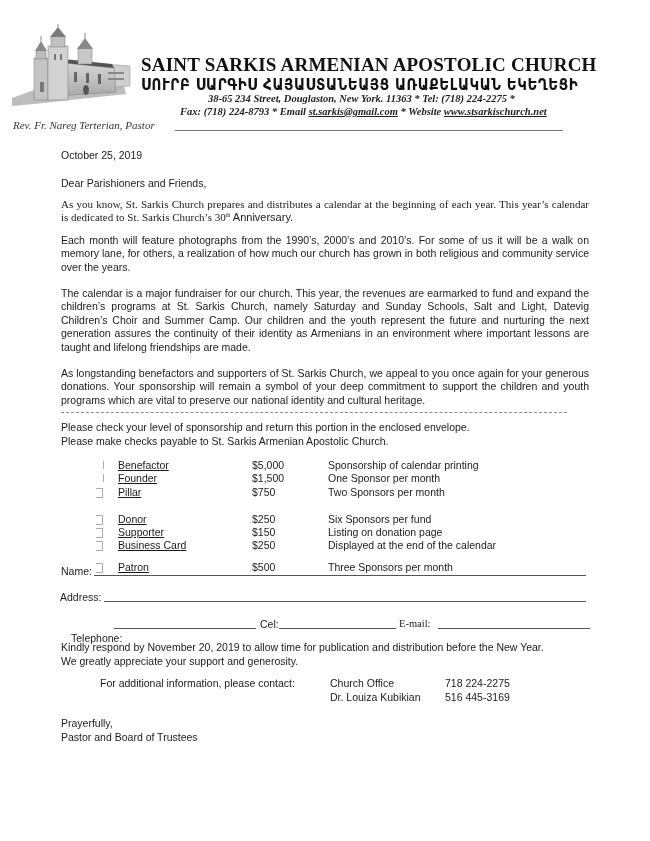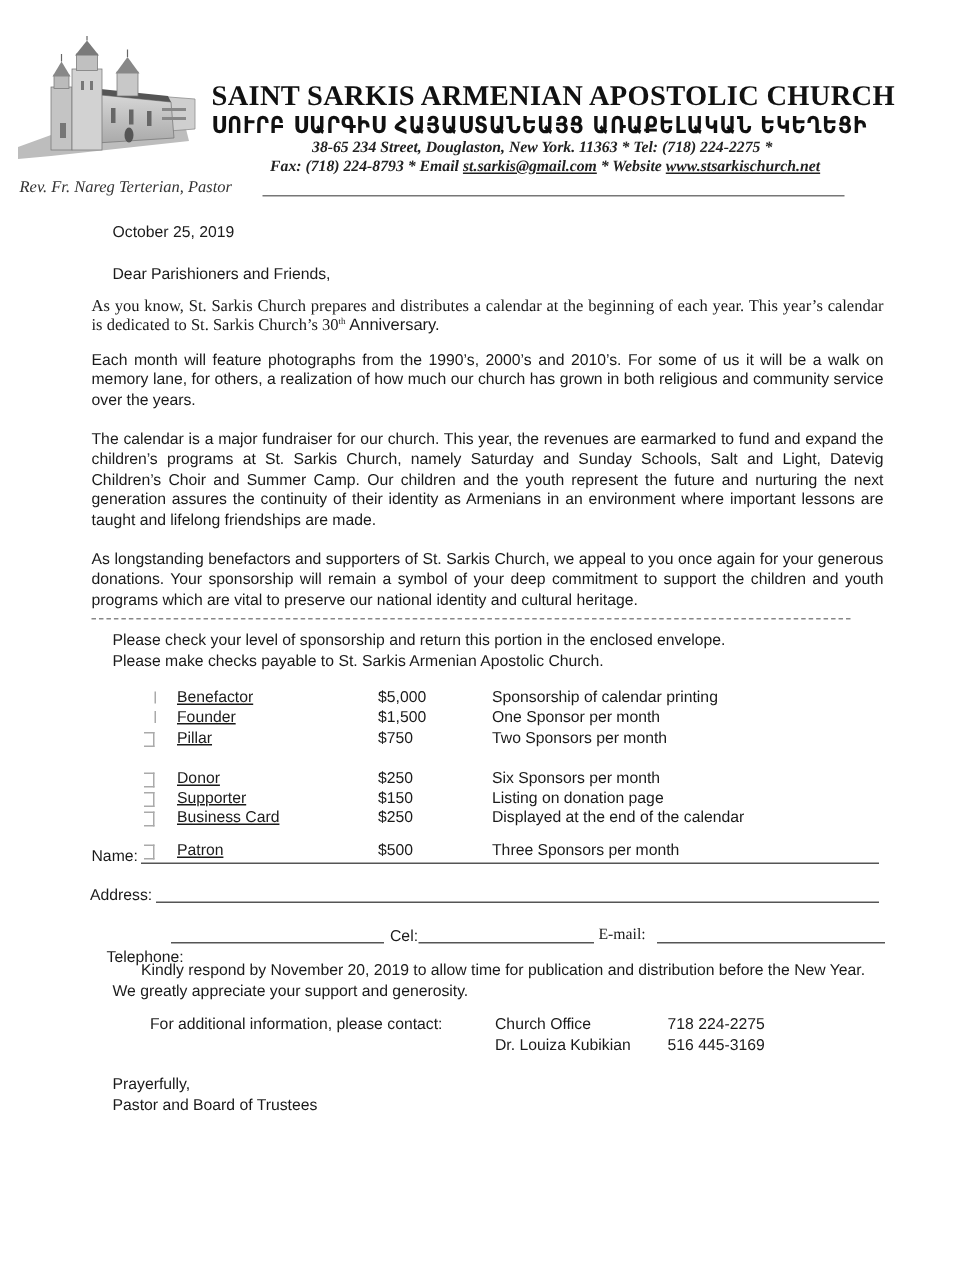--- a/index.html
+++ b/index.html
@@ -13,21 +13,21 @@
   .title-en { left: 141px; top: 54px; font-family: "Liberation Serif", serif; font-weight: bold; font-size: 19px; letter-spacing: 0.2px; color: #111; white-space: nowrap; }
   .title-hy { left: 141px; top: 75px; font-family: "DejaVu Sans", sans-serif; font-weight: bold; font-size: 13.5px; letter-spacing: 0.6px; color: #111; white-space: nowrap; transform: scaleY(1.15); transform-origin: left top; }
   .addr1 { left: 208px; top: 93px; font-family: "Liberation Serif", serif; font-style: italic; font-weight: bold; font-size: 10.5px; white-space: nowrap; color: #222; }
   .addr2 { left: 180px; top: 106px; font-family: "Liberation Serif", serif; font-style: italic; font-weight: bold; font-size: 10.5px; white-space: nowrap; color: #222; }
   .addr2 a { color: #222; text-decoration: underline; }
   .pastor { left: 13px; top: 119px; font-family: "Liberation Serif", serif; font-style: italic; font-size: 11px; color: #333; white-space: nowrap; }
   .pastor-line { left: 175px; top: 130px; width: 388px; height: 0; border-top: 1px solid #777; }
 
   
   .p { left: 61px; width: 528px; font-size: 10.5px; line-height: 13.4px; text-align: justify; color: #1a1a1a; }
-  .line { left: 75px; font-size: 10.5px; white-space: nowrap; color: #1a1a1a; }
+  .line { left: 61px; font-size: 10.5px; white-space: nowrap; color: #1a1a1a; }
   sup { font-size: 6px; vertical-align: 4px; line-height: 0; }
 
   .dash { left: 61px; top: 412px; width: 506px; height: 0; border-top: 1px dashed #888; }
 
   
   .tier { left: 96px; height: 13.4px; width: 420px; font-size: 10.5px; color: #1a1a1a; }
   .tier .cb { position: absolute; left: 0; top: 2px; width: 6px; height: 8px; border: 1px solid #aaa; border-left: none; }
   .tier .cb.bar { border: none; border-left: 1px solid #aaa; left: 7px; width: 0; }
   .tier .name { position: absolute; left: 22px; text-decoration: underline; white-space: nowrap; cursor: pointer; }
   .tier .amt { position: absolute; left: 156px; white-space: nowrap; }
@@ -132,21 +132,21 @@
 <div class="abs tier sans" style="top:521px;margin-top:40px;">
   <span class="cb"></span>
   <span class="name">Patron</span>
   <span class="amt">$500</span>
   <span class="desc">Three Sponsors per month</span>
 </div>
 <div class="abs tier sans" style="top:512.6px;">
   <span class="cb"></span>
   <span class="name">Donor</span>
   <span class="amt">$250</span>
-  <span class="desc">Six Sponsors per month</span>
+  <span class="desc">Six Sponsors per fund</span>
 </div>
 <div class="abs tier sans" style="top:526px;">
   <span class="cb"></span>
   <span class="name">Supporter</span>
   <span class="amt">$150</span>
   <span class="desc">Listing on donation page</span>
 </div>
 <div class="abs tier sans" style="top:539.4px;">
   <span class="cb"></span>
   <span class="name">Business Card</span>
@@ -160,21 +160,21 @@
 <div class="abs field-label sans" style="left:60px; top:591px;">Address:</div>
 <div class="abs field-line" style="left:104px; top:601px; width:482px;"></div>
 
 <div class="abs field-label sans" style="left:61px; top:632px;margin-left:10px;">Telephone:</div>
 <div class="abs field-line" style="left:114px; top:628px; width:142px;"></div>
 <div class="abs field-label sans" style="left:260px; top:618px;">Cel:</div>
 <div class="abs field-line" style="left:279px; top:628px; width:117px;"></div>
 <div class="abs field-label sans" style="left:399px; top:618px;font-family:Liberation Serif, serif;">E-mail:</div>
 <div class="abs field-line" style="left:438px; top:628px; width:152px;"></div>
 
-<div class="abs line sans" style="top:641px;margin-left:19px;">Kindly respond by November 20, 2019 to allow time for publication and distribution before the New Year.</div>
+<div class="abs line sans" style="top:641px;">Kindly respond by November 20, 2019 to allow time for publication and distribution before the New Year.</div>
 <div class="abs line sans" style="top:655px;">We greatly appreciate your support and generosity.</div>
 
 <div class="abs contact sans" style="left:61px; top:677px;">For additional information, please contact:</div>
 <div class="abs contact sans" style="left:291px; top:677px;">Church Office</div>
 <div class="abs contact sans" style="left:406px; top:677px;">718 224-2275</div>
 <div class="abs contact sans" style="left:291px; top:691px;">Dr. Louiza Kubikian</div>
 <div class="abs contact sans" style="left:406px; top:691px;">516 445-3169</div>
 
 <div class="abs line sans" style="top:717px;">Prayerfully,</div>
 <div class="abs line sans" style="top:731px;">Pastor and Board of Trustees</div>

